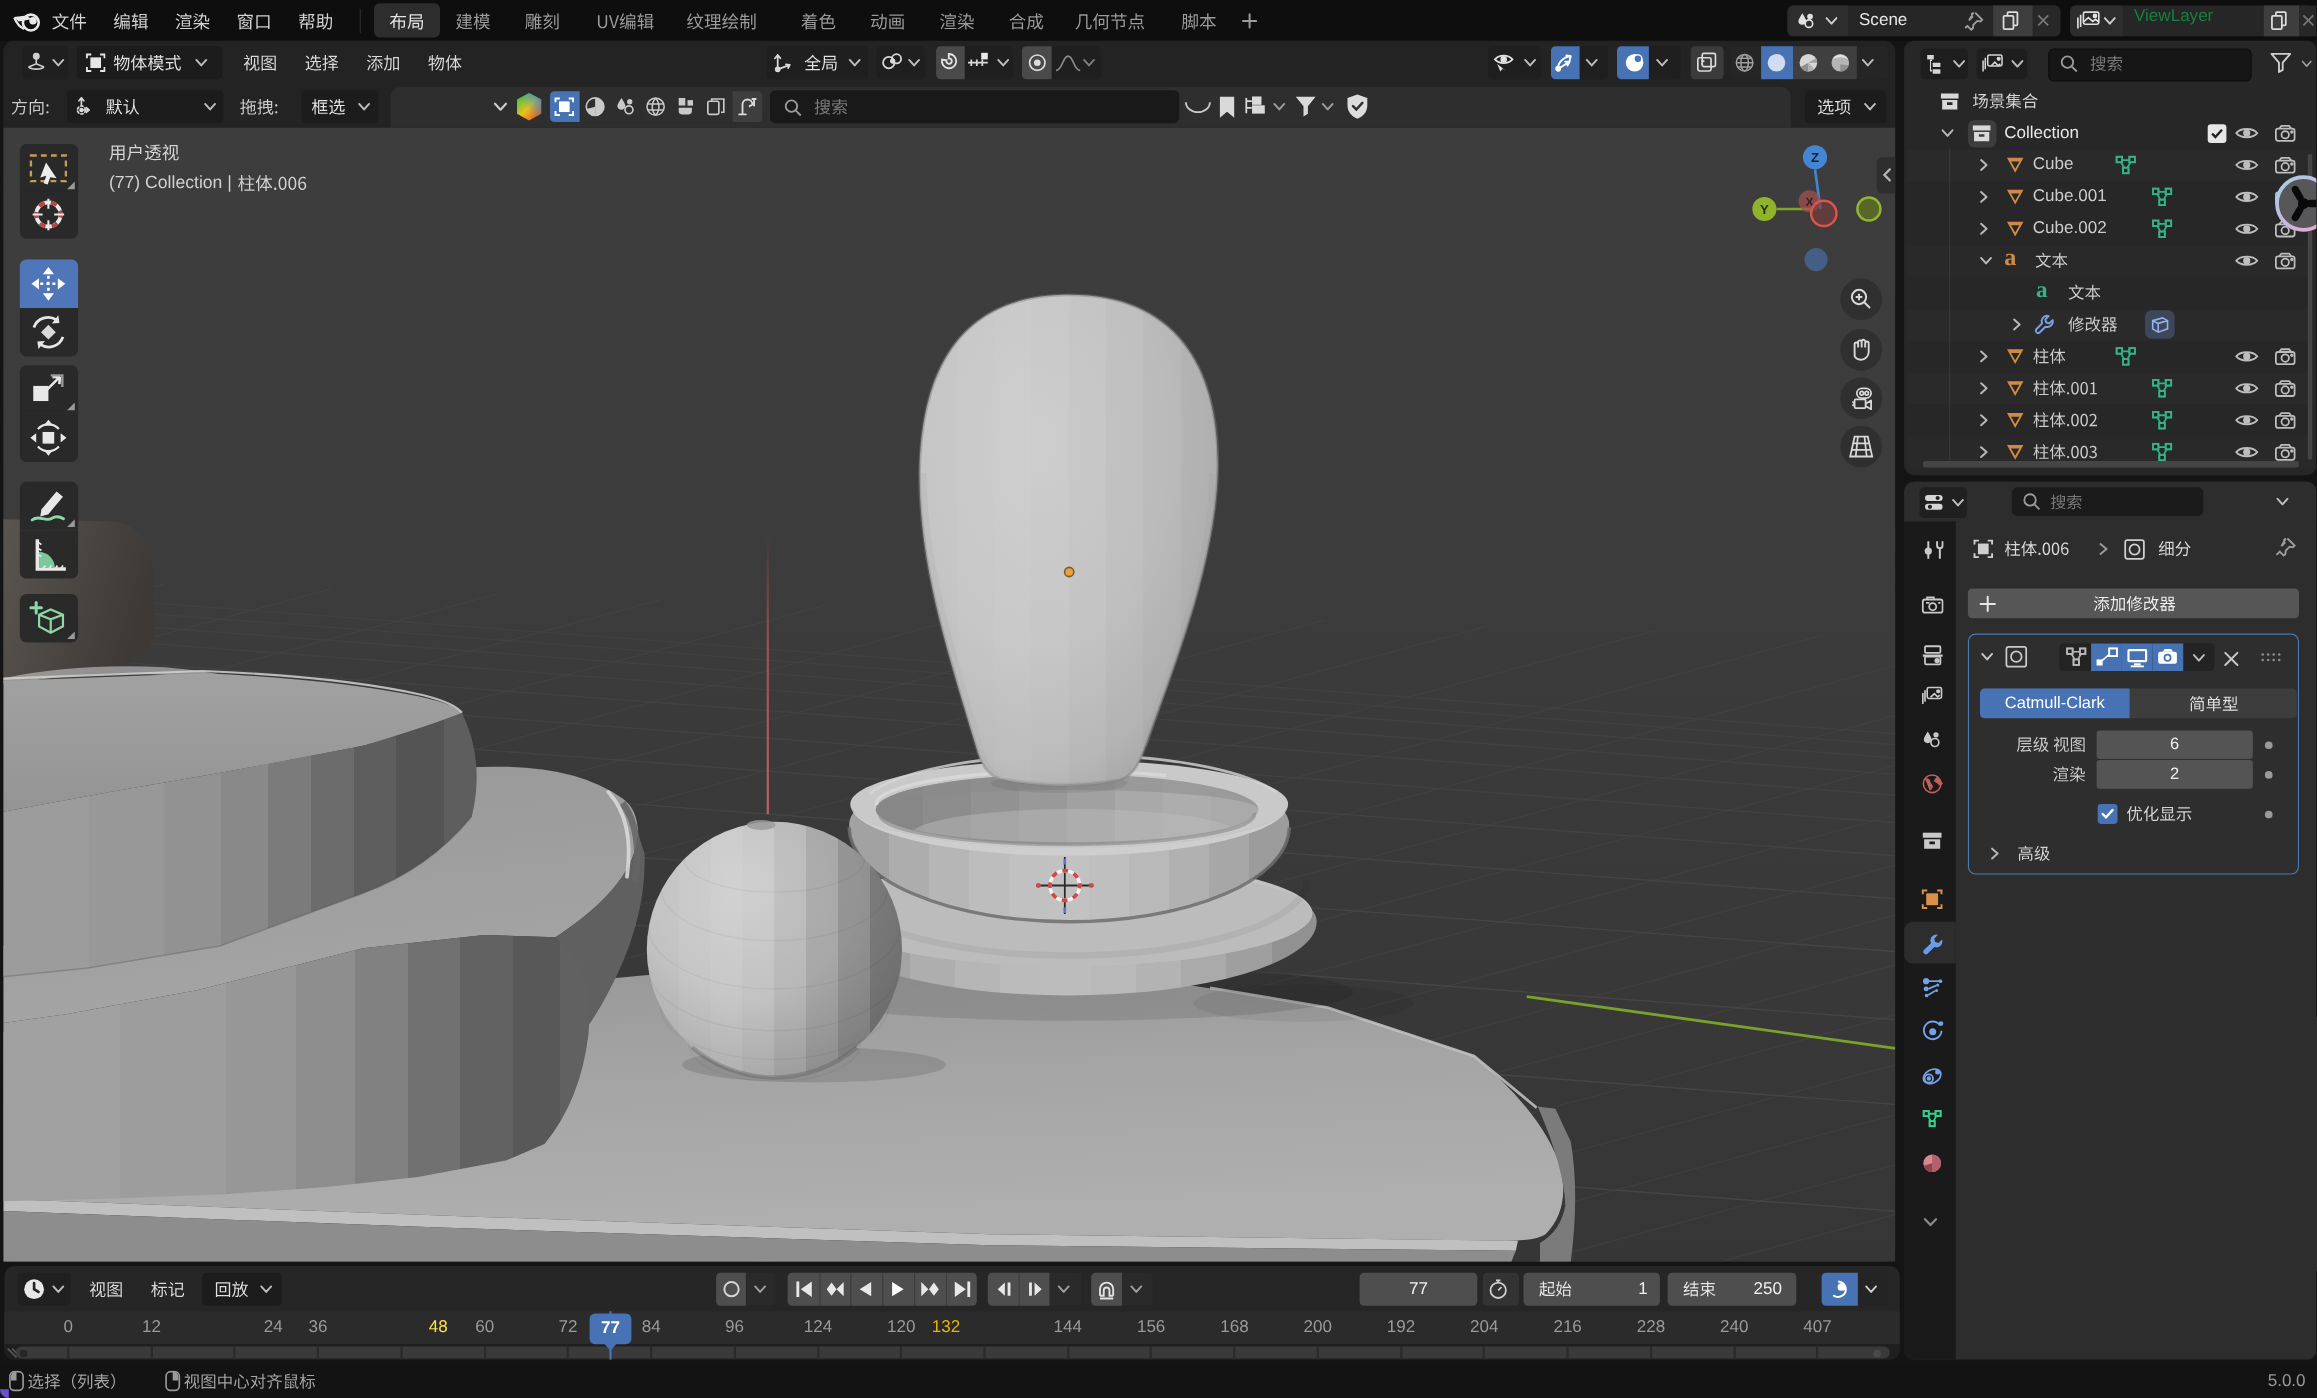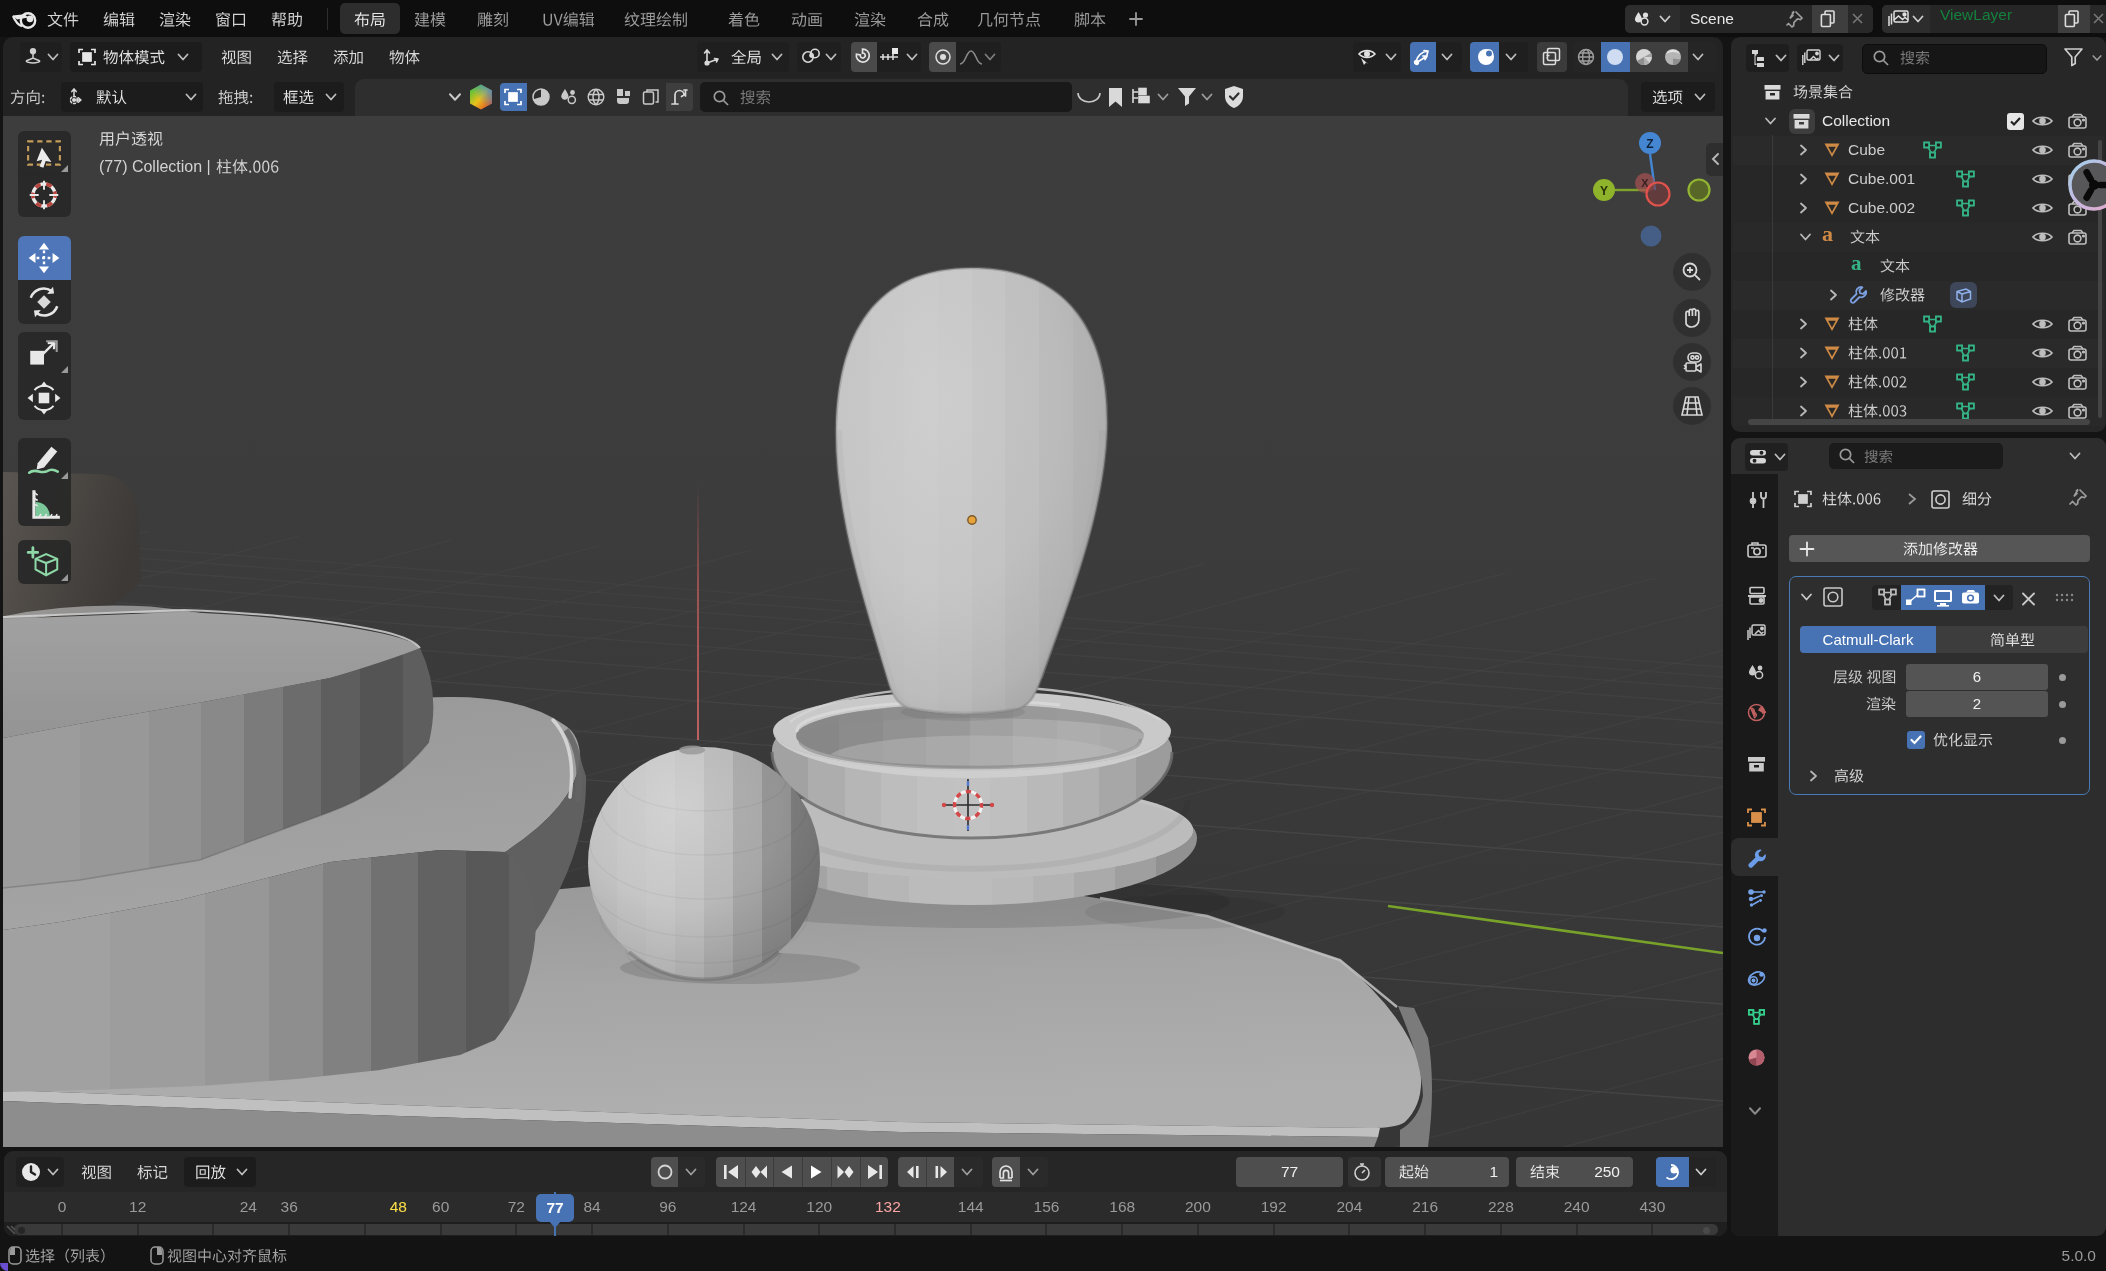--- a/index.html
+++ b/index.html
@@ -1092,31 +1092,31 @@
     <div class="a" style="left:107.73000000000002px;top:1194px;width:60px;height:26px;font:normal 15.5px 'Liberation Sans',sans-serif;color:#9a9a9a;text-align:center;line-height:26px;letter-spacing:0">12</div>
     <div class="a" style="left:197px;top:1194px;width:60px;height:26px;font:normal 15.5px 'Liberation Sans',sans-serif;color:#9a9a9a;text-align:right;line-height:26px;letter-spacing:0">24</div>
     <div class="a" style="left:259.19000000000005px;top:1194px;width:60px;height:26px;font:normal 15.5px 'Liberation Sans',sans-serif;color:#9a9a9a;text-align:center;line-height:26px;letter-spacing:0">36</div>
     <div class="a" style="left:347px;top:1194px;width:60px;height:26px;font:normal 15.5px 'Liberation Sans',sans-serif;color:#fde047;text-align:right;line-height:26px;letter-spacing:0">48</div>
     <div class="a" style="left:410.65000000000003px;top:1194px;width:60px;height:26px;font:normal 15.5px 'Liberation Sans',sans-serif;color:#9a9a9a;text-align:center;line-height:26px;letter-spacing:0">60</div>
     <div class="a" style="left:486.3800000000001px;top:1194px;width:60px;height:26px;font:normal 15.5px 'Liberation Sans',sans-serif;color:#9a9a9a;text-align:center;line-height:26px;letter-spacing:0">72</div>
     <div class="a" style="left:562.11px;top:1194px;width:60px;height:26px;font:normal 15.5px 'Liberation Sans',sans-serif;color:#9a9a9a;text-align:center;line-height:26px;letter-spacing:0">84</div>
     <div class="a" style="left:637.84px;top:1194px;width:60px;height:26px;font:normal 15.5px 'Liberation Sans',sans-serif;color:#9a9a9a;text-align:center;line-height:26px;letter-spacing:0">96</div>
     <div class="a" style="left:713.57px;top:1194px;width:60px;height:26px;font:normal 15.5px 'Liberation Sans',sans-serif;color:#9a9a9a;text-align:center;line-height:26px;letter-spacing:0">124</div>
     <div class="a" style="left:789.3000000000001px;top:1194px;width:60px;height:26px;font:normal 15.5px 'Liberation Sans',sans-serif;color:#9a9a9a;text-align:center;line-height:26px;letter-spacing:0">120</div>
-    <div class="a" style="left:875px;top:1194px;width:60px;height:26px;font:normal 15.5px 'Liberation Sans',sans-serif;color:#fca5a5;text-align:left;line-height:26px;letter-spacing:0">132</div>
+    <div class="a" style="left:813px;top:1194px;width:60px;height:26px;font:normal 15.5px 'Liberation Sans',sans-serif;color:#eab308;text-align:right;line-height:26px;letter-spacing:0">132</div>
     <div class="a" style="left:940.7600000000001px;top:1194px;width:60px;height:26px;font:normal 15.5px 'Liberation Sans',sans-serif;color:#9a9a9a;text-align:center;line-height:26px;letter-spacing:0">144</div>
     <div class="a" style="left:1016.4900000000002px;top:1194px;width:60px;height:26px;font:normal 15.5px 'Liberation Sans',sans-serif;color:#9a9a9a;text-align:center;line-height:26px;letter-spacing:0">156</div>
     <div class="a" style="left:1092.22px;top:1194px;width:60px;height:26px;font:normal 15.5px 'Liberation Sans',sans-serif;color:#9a9a9a;text-align:center;line-height:26px;letter-spacing:0">168</div>
     <div class="a" style="left:1167.95px;top:1194px;width:60px;height:26px;font:normal 15.5px 'Liberation Sans',sans-serif;color:#9a9a9a;text-align:center;line-height:26px;letter-spacing:0">200</div>
     <div class="a" style="left:1243.68px;top:1194px;width:60px;height:26px;font:normal 15.5px 'Liberation Sans',sans-serif;color:#9a9a9a;text-align:center;line-height:26px;letter-spacing:0">192</div>
     <div class="a" style="left:1319.41px;top:1194px;width:60px;height:26px;font:normal 15.5px 'Liberation Sans',sans-serif;color:#9a9a9a;text-align:center;line-height:26px;letter-spacing:0">204</div>
     <div class="a" style="left:1395.14px;top:1194px;width:60px;height:26px;font:normal 15.5px 'Liberation Sans',sans-serif;color:#9a9a9a;text-align:center;line-height:26px;letter-spacing:0">216</div>
     <div class="a" style="left:1470.8700000000001px;top:1194px;width:60px;height:26px;font:normal 15.5px 'Liberation Sans',sans-serif;color:#9a9a9a;text-align:center;line-height:26px;letter-spacing:0">228</div>
     <div class="a" style="left:1546.6000000000001px;top:1194px;width:60px;height:26px;font:normal 15.5px 'Liberation Sans',sans-serif;color:#9a9a9a;text-align:center;line-height:26px;letter-spacing:0">240</div>
-    <div class="a" style="left:1622.3300000000002px;top:1194px;width:60px;height:26px;font:normal 15.5px 'Liberation Sans',sans-serif;color:#9a9a9a;text-align:center;line-height:26px;letter-spacing:0">430</div>
+    <div class="a" style="left:1622.3300000000002px;top:1194px;width:60px;height:26px;font:normal 15.5px 'Liberation Sans',sans-serif;color:#9a9a9a;text-align:center;line-height:26px;letter-spacing:0">407</div>
     <div class="a" style="left:14px;top:1224px;width:1704px;height:11px;background:#3a3a3a;border-radius:6px;"></div>
     <div class="a" style="left:61.0px;top:1224px;width:2px;height:11px;background:#2a2a2a;border-radius:0;"></div>
     <div class="a" style="left:136.73000000000002px;top:1224px;width:2px;height:11px;background:#2a2a2a;border-radius:0;"></div>
     <div class="a" style="left:212.46px;top:1224px;width:2px;height:11px;background:#2a2a2a;border-radius:0;"></div>
     <div class="a" style="left:288.19000000000005px;top:1224px;width:2px;height:11px;background:#2a2a2a;border-radius:0;"></div>
     <div class="a" style="left:363.92px;top:1224px;width:2px;height:11px;background:#2a2a2a;border-radius:0;"></div>
     <div class="a" style="left:439.65000000000003px;top:1224px;width:2px;height:11px;background:#2a2a2a;border-radius:0;"></div>
     <div class="a" style="left:515.3800000000001px;top:1224px;width:2px;height:11px;background:#2a2a2a;border-radius:0;"></div>
     <div class="a" style="left:591.11px;top:1224px;width:2px;height:11px;background:#2a2a2a;border-radius:0;"></div>
     <div class="a" style="left:666.84px;top:1224px;width:2px;height:11px;background:#2a2a2a;border-radius:0;"></div>

